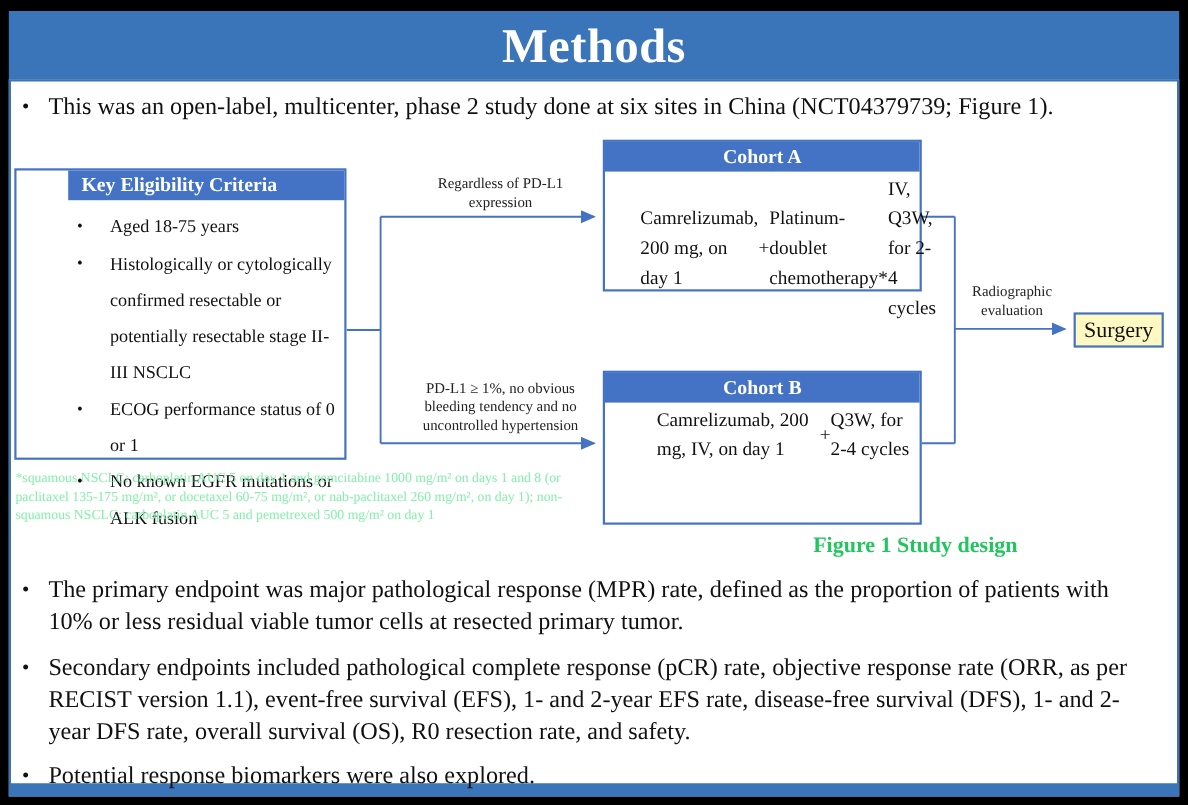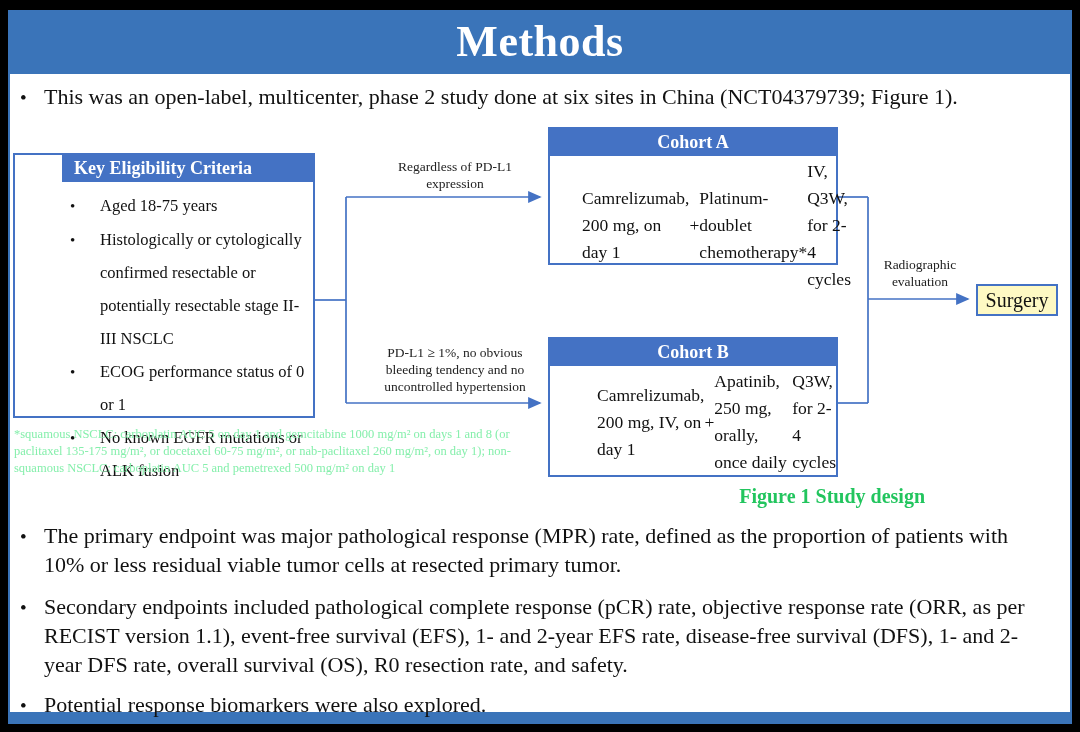--- a/index.html
+++ b/index.html
@@ -138,21 +138,20 @@
       <span>Platinum-doublet chemotherapy*</span>
       <span>IV, Q3W, for 2-4 cycles</span>
     </div>
   </div>
 
   <div class="box cohort-box cohort-b">
     <div class="box-header">Cohort B</div>
     <div class="cohort-body">
       <span>Camrelizumab, 200 mg, IV, on day 1</span>
       <span>+</span>
-      <span>Apatinib, 250 mg, orally, once daily</span>
       <span>Q3W, for 2-4 cycles</span>
     </div>
   </div>
 
   <div class="flow-label label-eval">Radiographic
 evaluation</div>
   <div class="surgery-box">Surgery</div>
 
   <div class="footnote">*squamous NSCLC: carboplatin AUC 5 on day 1 and gemcitabine 1000 mg/m² on days 1 and 8 (or paclitaxel 135-175 mg/m², or docetaxel 60-75 mg/m², or nab-paclitaxel 260 mg/m², on day 1); non-squamous NSCLC: carboplatin AUC 5 and pemetrexed 500 mg/m² on day 1</div>
 

